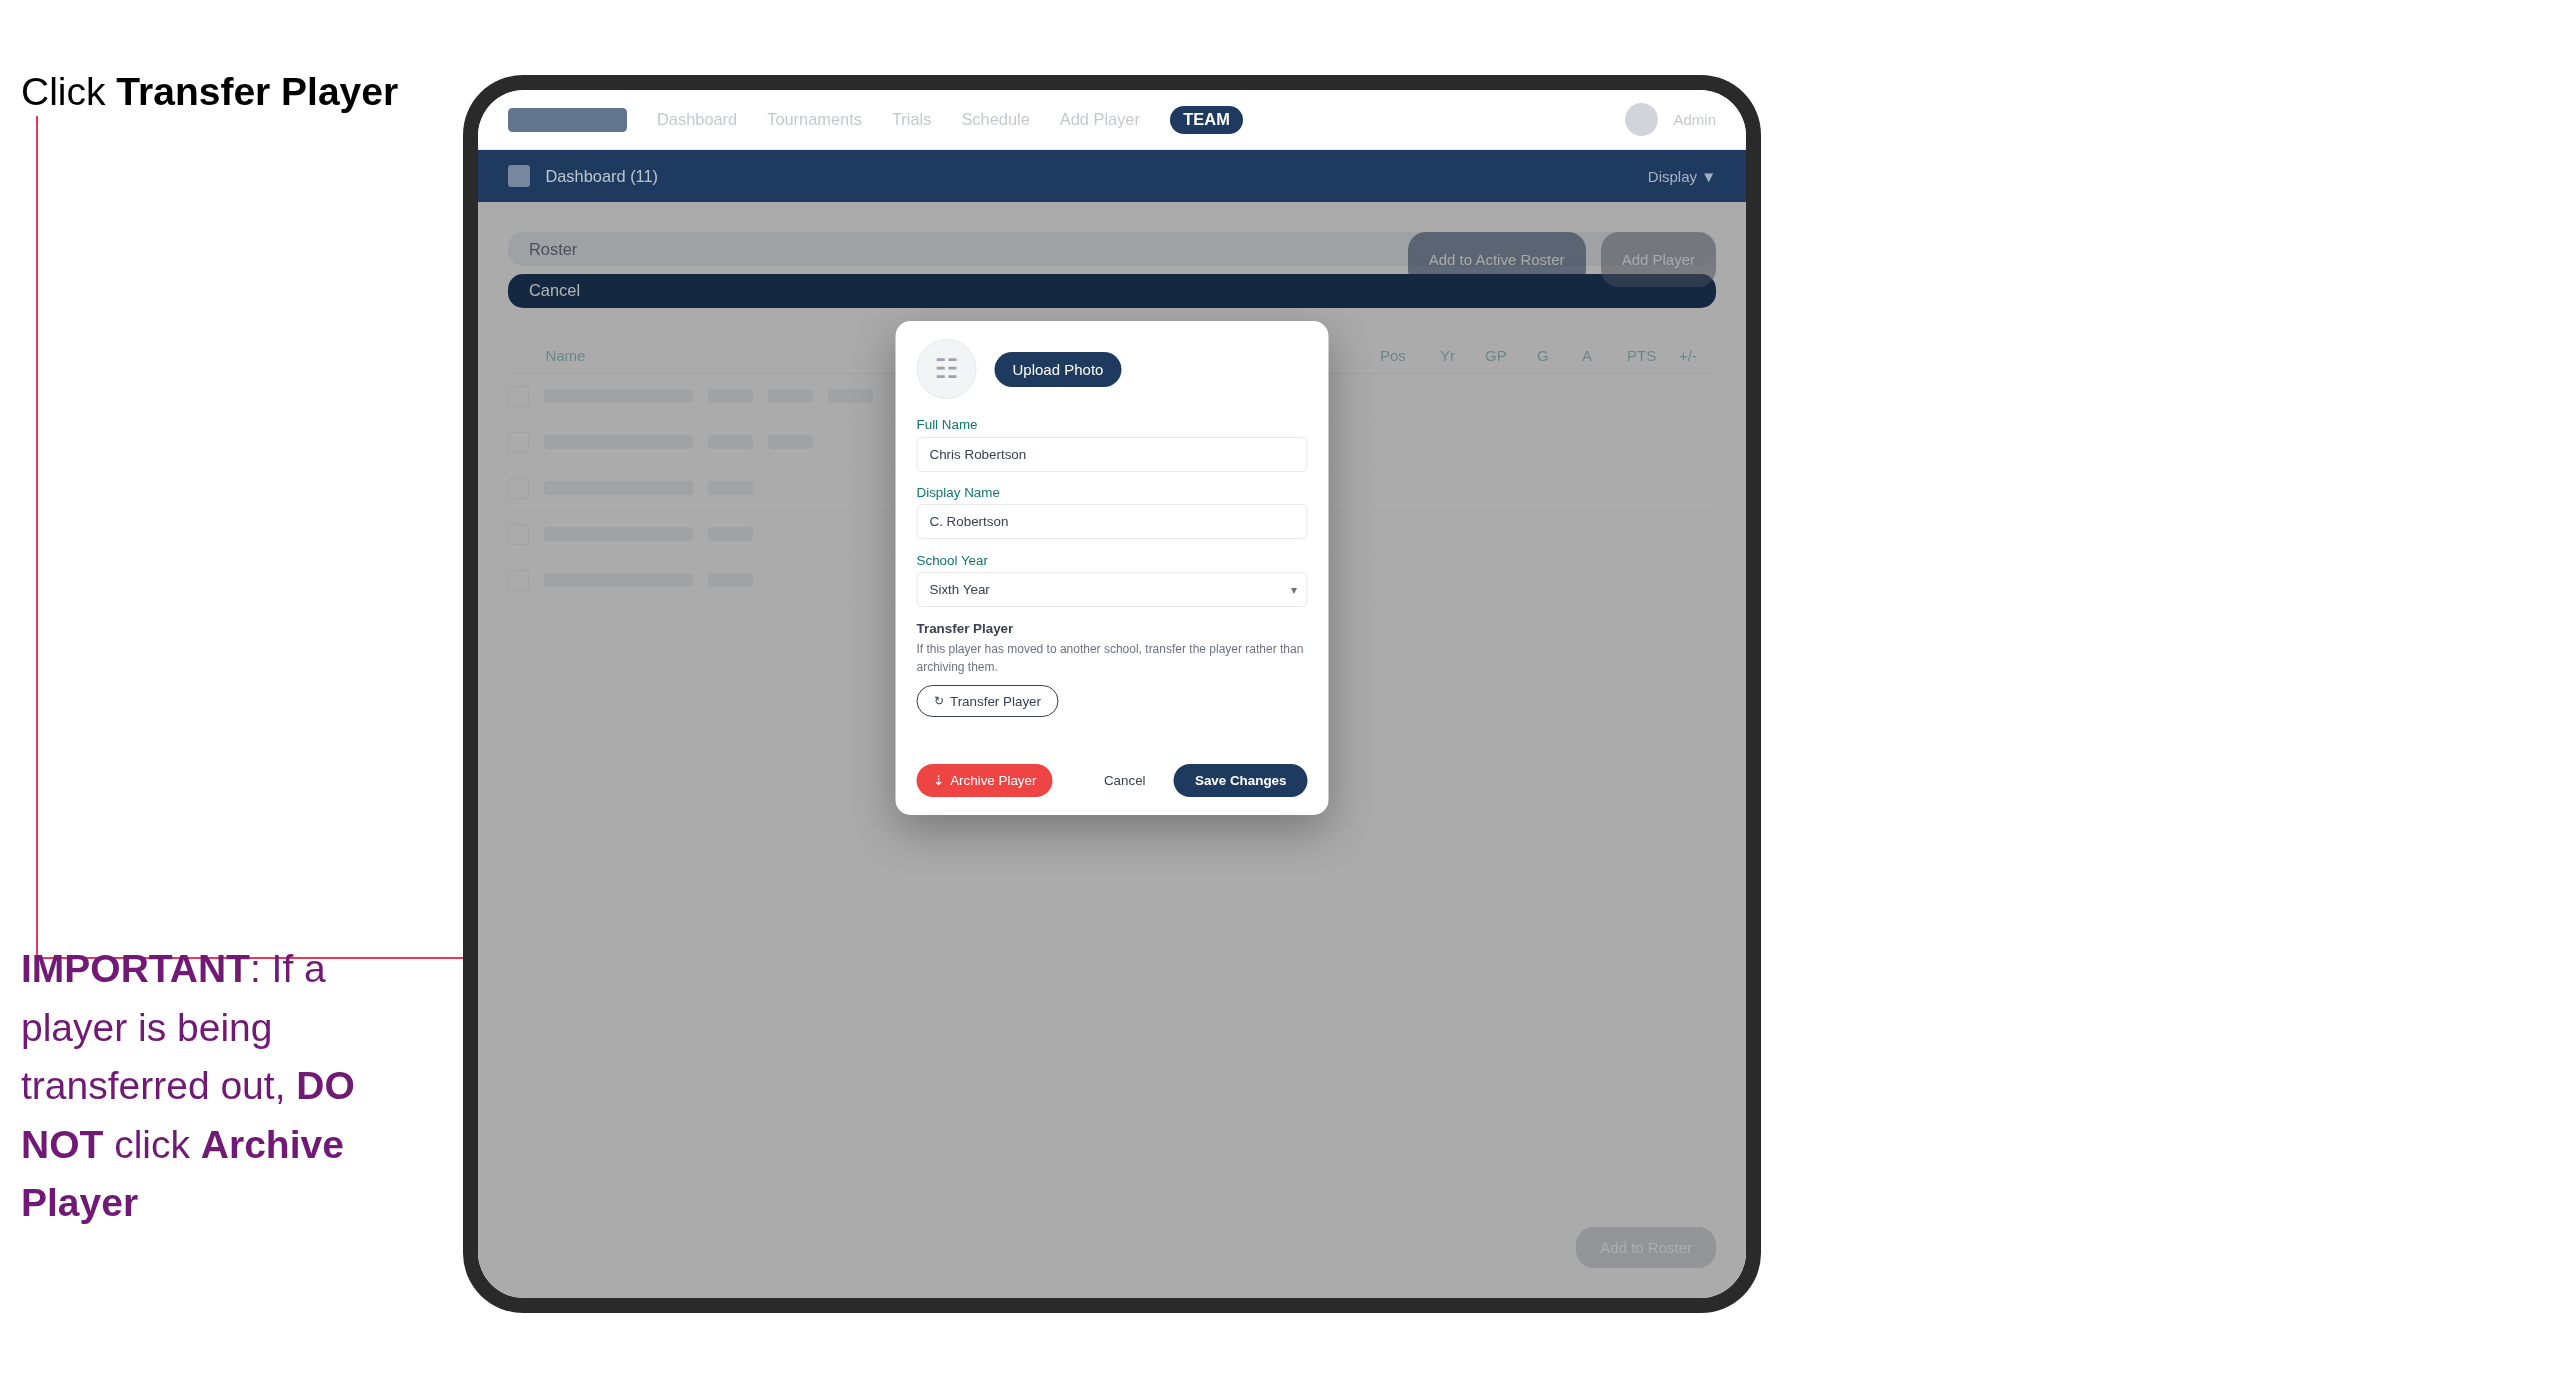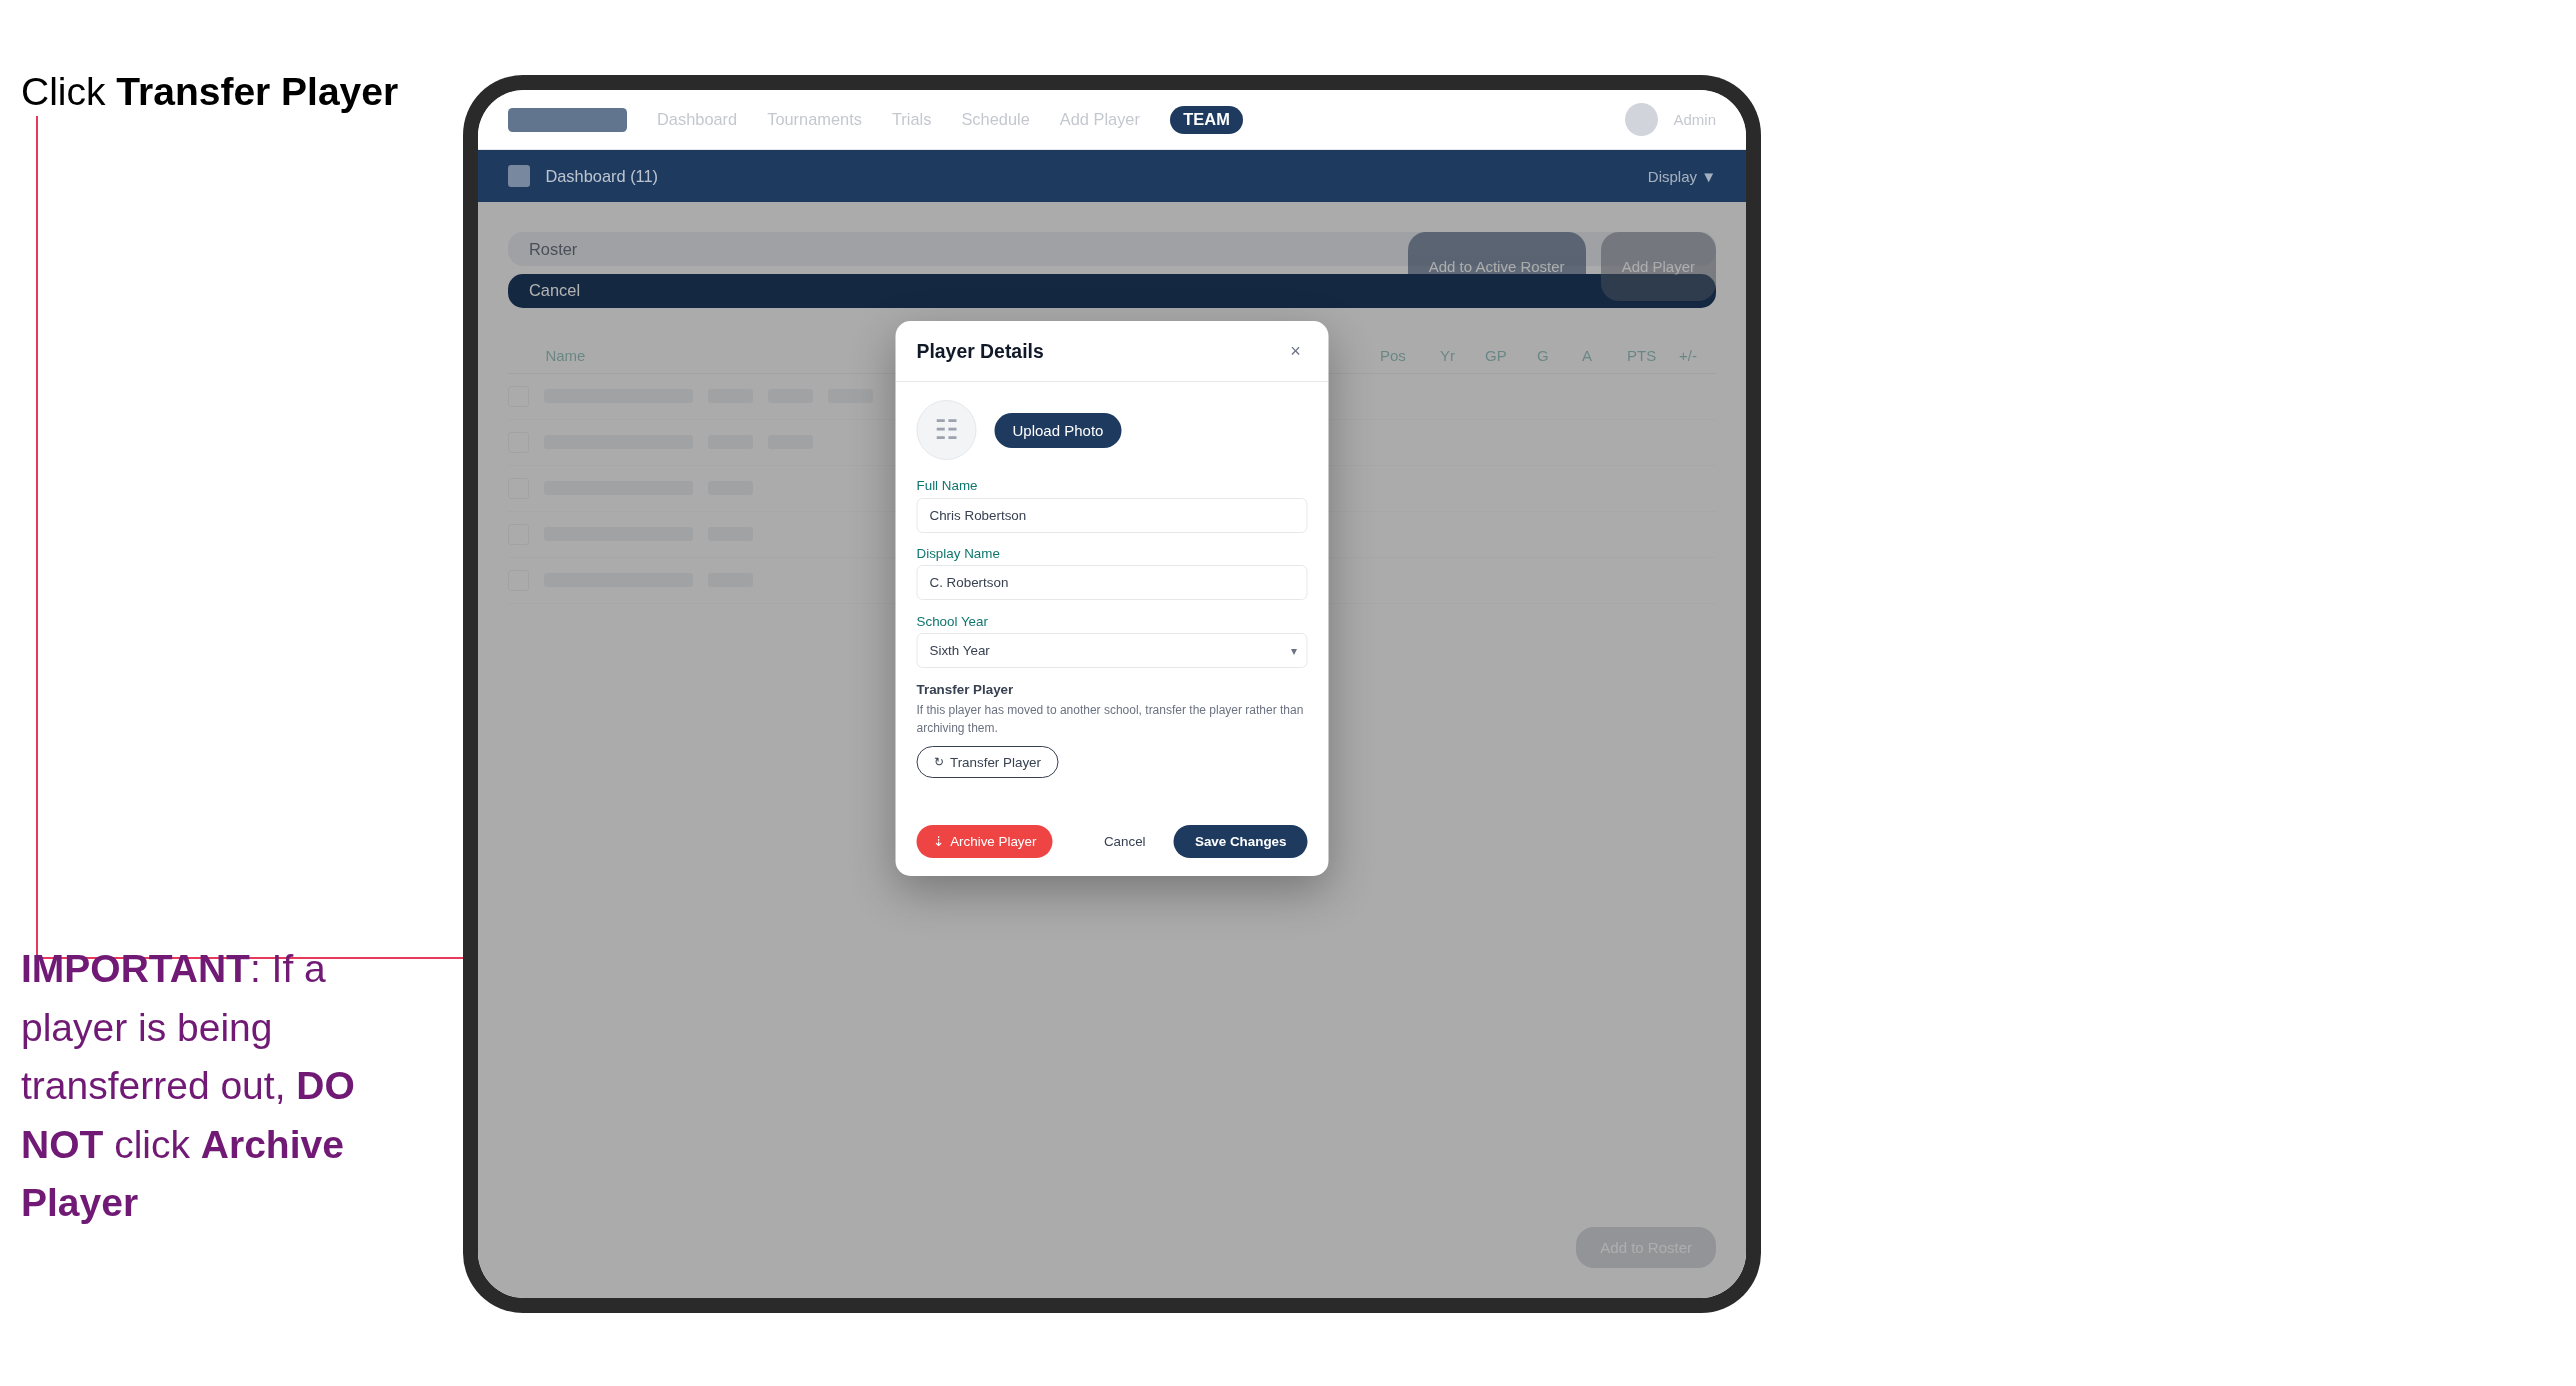--- a/index.html
+++ b/index.html
@@ -255,21 +255,21 @@
     
     .right-actions {
       position: absolute;
       top: 30px;
       right: 30px;
       display: flex;
       gap: 15px;
       opacity: 0.5;
     }
     .action-btn {
-      padding: 26px 21px;
+      padding: 19px 21px;
       border-radius: 18px;
       font-size: 15px;
       color: #fff;
       background: #1e3a5f;
     }
     .action-btn.secondary {
       background: #6b7280;
     }
 
     
@@ -589,24 +589,20 @@
 
         <div class="bottom-right-area">
           <div class="bottom-btn">Add to Roster</div>
         </div>
 
       </div>
 
       <div class="modal-overlay">
         <div class="modal">
 
-          <div class="modal-header">
-            <span class="modal-title">Player Details</span>
-            <div class="modal-close">×</div>
-          </div>
 
           <div class="modal-body">
 
             <div class="avatar-row">
               <div class="avatar-circle">
                 <span class="avatar-icon">☷</span>
               </div>
               <button class="upload-photo-btn">Upload Photo</button>
             </div>
 

